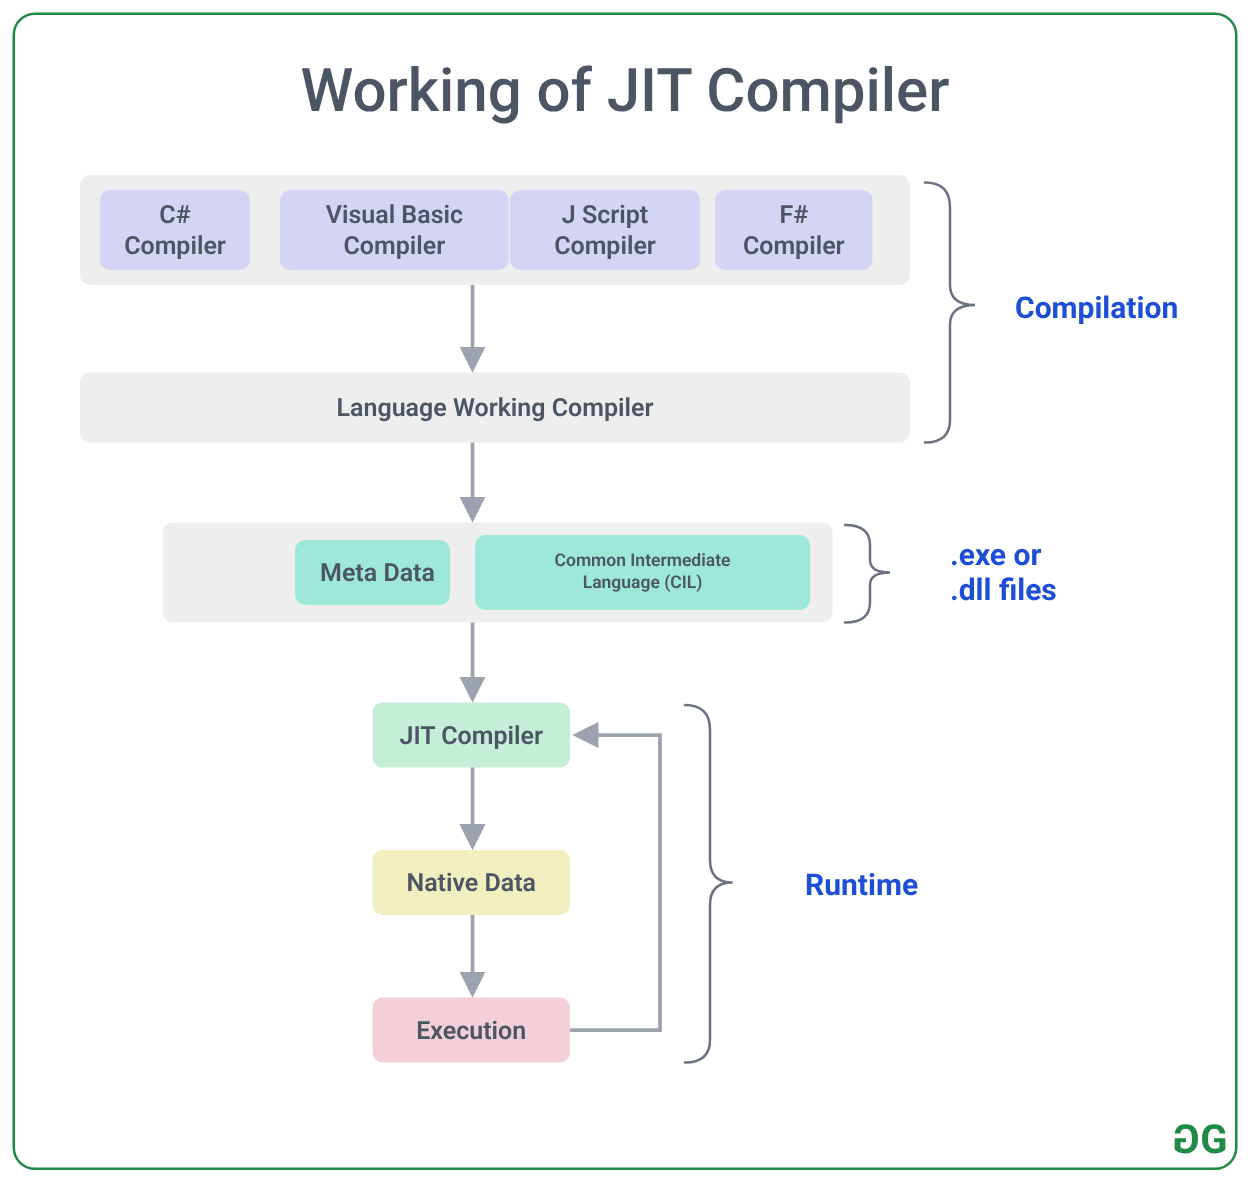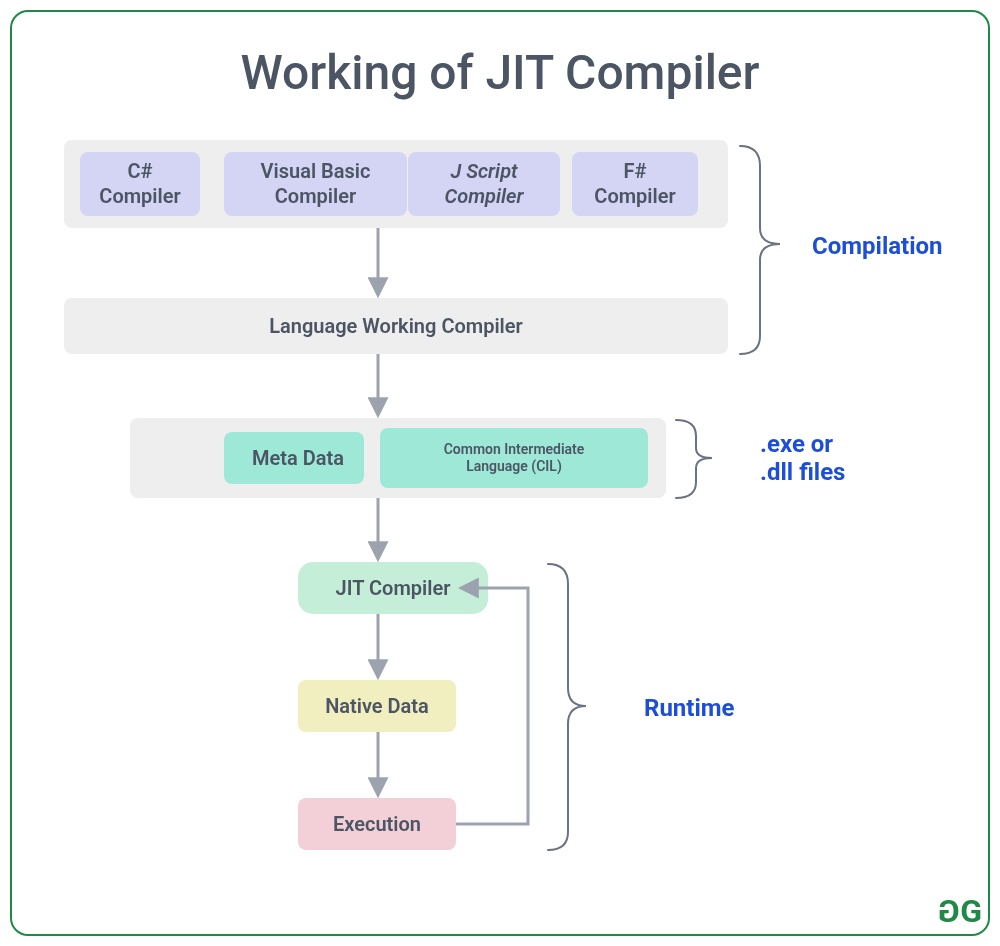--- a/index.html
+++ b/index.html
@@ -80,33 +80,33 @@
 <div class="frame"></div>
 
 <div class="title">Working of JIT Compiler</div>
 
 <div class="group-box" style="left:64px; top:140px; width:664px; height:88px;"></div>
 
 <div class="node compiler-chip" style="left:80px; top:152px; width:120px; height:64px;">C#<br>Compiler</div>
 
 <div class="node compiler-chip" style="left:224px; top:152px; width:183px; height:64px;">Visual Basic<br>Compiler</div>
 
-<div class="node compiler-chip" style="left:408px; top:152px; width:152px; height:64px;font-style:italic;">J Script<br>Compiler</div>
+<div class="node compiler-chip" style="left:408px; top:152px; width:152px; height:64px;">J Script<br>Compiler</div>
 
 <div class="node compiler-chip" style="left:572px; top:152px; width:126px; height:64px;">F#<br>Compiler</div>
 
 <div class="node lang-box" style="left:64px; top:298px; width:664px; height:56px;">Language Working Compiler</div>
 
 <div class="group-box" style="left:130px; top:418px; width:536px; height:80px;"></div>
 
-<div class="node teal-chip" style="left:224px; top:432px; width:140px; height:52px;padding-left:18px;">Meta Data</div>
+<div class="node teal-chip" style="left:236px; top:432px; width:124px; height:52px;padding-left:18px;">Meta Data</div>
 
 <div class="node teal-chip" style="left:380px; top:428px; width:268px; height:60px; font-size:14px;">Common Intermediate<br>Language (CIL)</div>
 
-<div class="node mint-chip" style="left:298px; top:562px; width:190px; height:52px;border-radius:15px;">JIT Compiler</div>
+<div class="node mint-chip" style="left:298px; top:562px; width:158px; height:52px;">JIT Compiler</div>
 
 <div class="node yellow-chip" style="left:298px; top:680px; width:158px; height:52px;">Native Data</div>
 
 <div class="node pink-chip" style="left:298px; top:798px; width:158px; height:52px;">Execution</div>
 
 <div class="brace-label" style="left:812px; top:232px;">Compilation</div>
 
 <div class="brace-label" style="left:760px; top:430px; white-space:pre-line;">.exe or<br>.dll files</div>
 
 <div class="brace-label" style="left:644px; top:694px;">Runtime</div>

